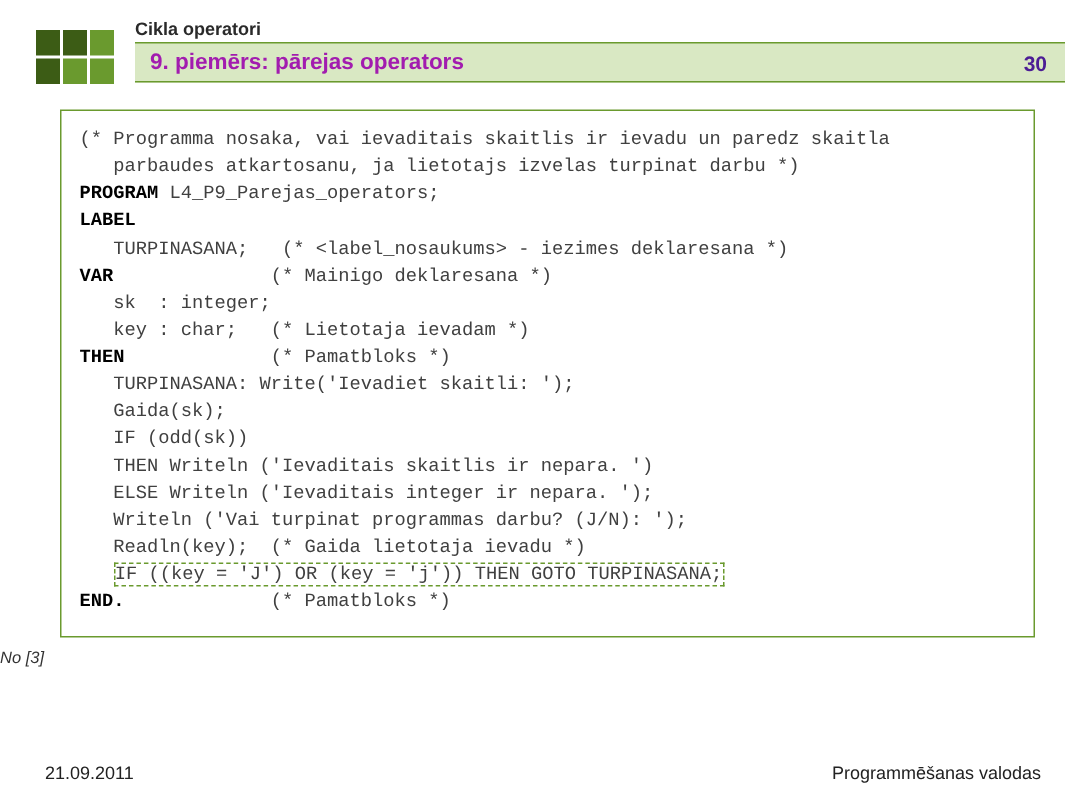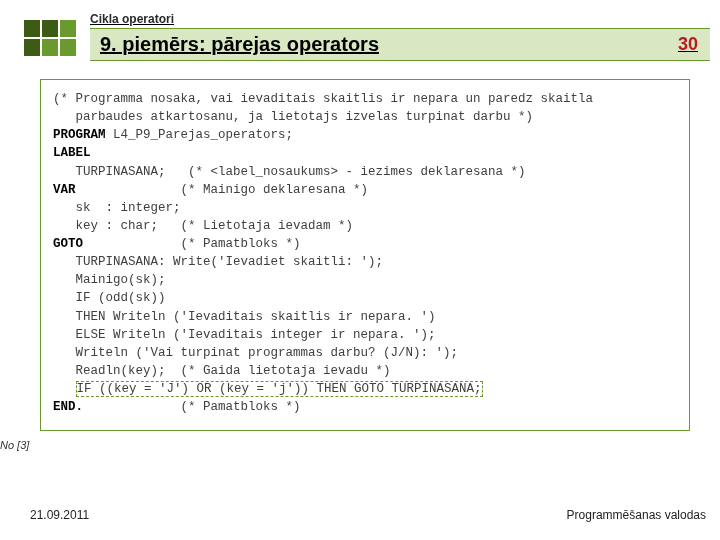--- a/index.html
+++ b/index.html
@@ -15,21 +15,20 @@
   }
   .slide {
     width: 720px;
     height: 540px;
     position: relative;
   }
   .header {
     position: relative;
     padding-left: 90px;
     padding-top: 12px;
-    text-decoration: underline;
   }
   .logo {
     position: absolute;
     left: 24px;
     top: 20px;
     width: 52px;
     height: 36px;
     display: grid;
     grid-template-columns: repeat(3, 1fr);
     grid-template-rows: repeat(2, 1fr);
@@ -51,27 +50,27 @@
     align-items: center;
     background: #d9e8c3;
     border-top: 1px solid #6a9a2e;
     border-bottom: 1px solid #6a9a2e;
     padding: 4px 12px 4px 10px;
     margin-right: 10px;
     margin-left: 0;
   }
   .titlebar .title {
     font-weight: bold;
-    font-size: 20px;
-    color: #000000;
+    font-size: 15px;
+    color: #a21caf;
   }
   .titlebar .page {
     font-weight: bold;
-    font-size: 18px;
-    color: #b91c1c;
+    font-size: 14px;
+    color: #4c1d95;
   }
   .codebox {
     margin: 18px 30px 0 40px;
     border: 1.5px solid #6a9a2e;
     padding: 10px 12px 14px 12px;
   }
   pre {
     margin: 0;
     font-family: "Courier New", monospace;
     font-size: 12.5px;
@@ -88,21 +87,21 @@
     text-align: left;
     margin: 8px 30px 0 0;
     font-style: italic;
     font-size: 11px;
     color: #333;
   }
   .footer {
     position: absolute;
     bottom: 18px;
     left: 30px;
-    right: 14px;
+    right: 26px;
     display: flex;
     justify-content: space-between;
     font-size: 12px;
     color: #222;
   }
 </style>
 </head>
 <body>
 
 <div class="slide">
@@ -116,31 +115,31 @@
         <div></div>
     </div>
     <div class="crumb">Cikla operatori</div>
     <div class="titlebar">
       <span class="title">9. piemērs: pārejas operators</span>
       <span class="page">30</span>
     </div>
   </div>
 
   <div class="codebox">
-<pre><span>(* Programma nosaka, vai ievaditais skaitlis ir nepara un paredz skaitla</span>
+<pre><span>(* Programma nosaka, vai ievaditais skaitlis ir ievadu un paredz skaitla</span>
 <span>   parbaudes atkartosanu, ja lietotajs izvelas turpinat darbu *)</span>
 <span class="kw">PROGRAM</span><span> L4_P9_Parejas_operators;</span>
 <span class="kw">LABEL</span>
 <span>   TURPINASANA;   (* &lt;label_nosaukums&gt; - iezimes deklaresana *)</span>
 <span class="kw">VAR</span><span>              (* Mainigo deklaresana *)</span>
 <span>   sk  : integer;</span>
 <span>   key : char;   (* Lietotaja ievadam *)</span>
-<span class="kw">GOTO</span><span>             (* Pamatbloks *)</span>
+<span class="kw">THEN</span><span>             (* Pamatbloks *)</span>
 <span>   TURPINASANA: Write('Ievadiet skaitli: ');</span>
-<span>   Mainigo(sk);</span>
+<span>   Gaida(sk);</span>
 <span>   IF (odd(sk))</span>
 <span>   THEN Writeln ('Ievaditais skaitlis ir nepara. ')</span>
 <span>   ELSE Writeln ('Ievaditais integer ir nepara. ');</span>
 <span>   Writeln ('Vai turpinat programmas darbu? (J/N): ');</span>
 <span>   Readln(key);  (* Gaida lietotaja ievadu *)</span>
 <span>   </span><span class="dash">IF ((key = 'J') OR (key = 'j')) THEN GOTO TURPINASANA;</span>
 <span class="kw">END.</span><span>             (* Pamatbloks *)</span></pre>
   </div>
 
   <div class="ref">No [3]</div>

